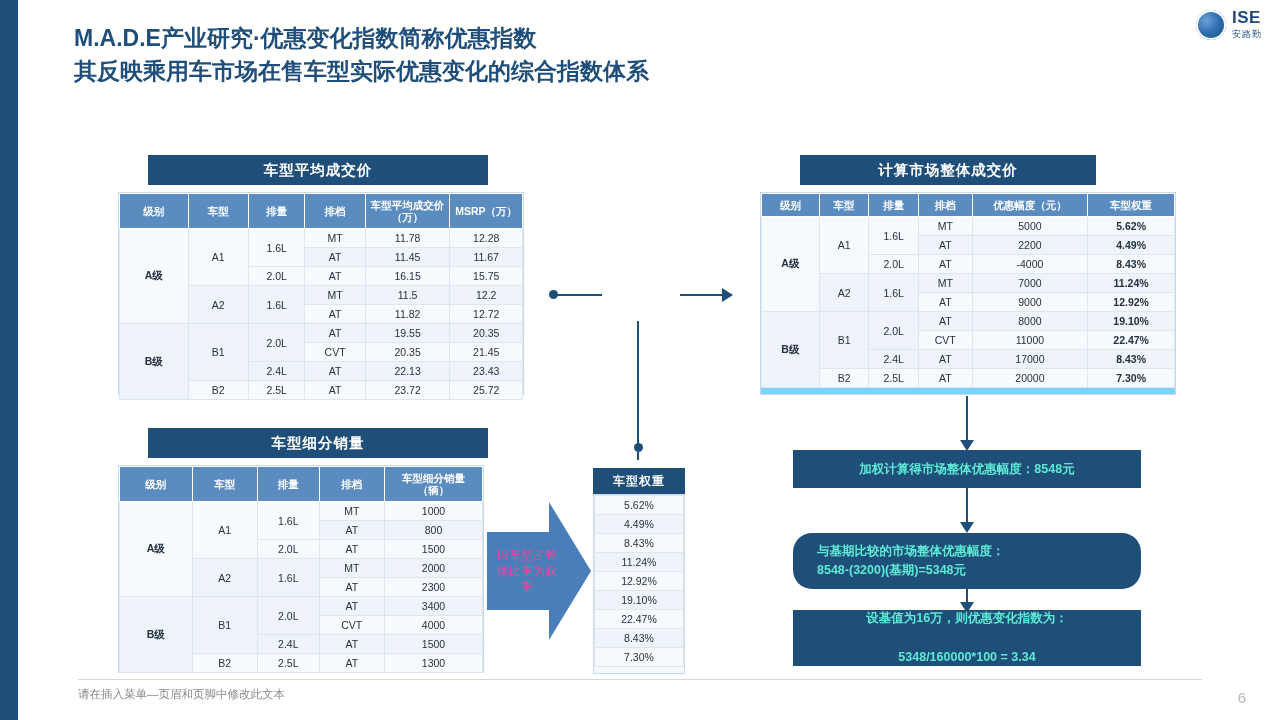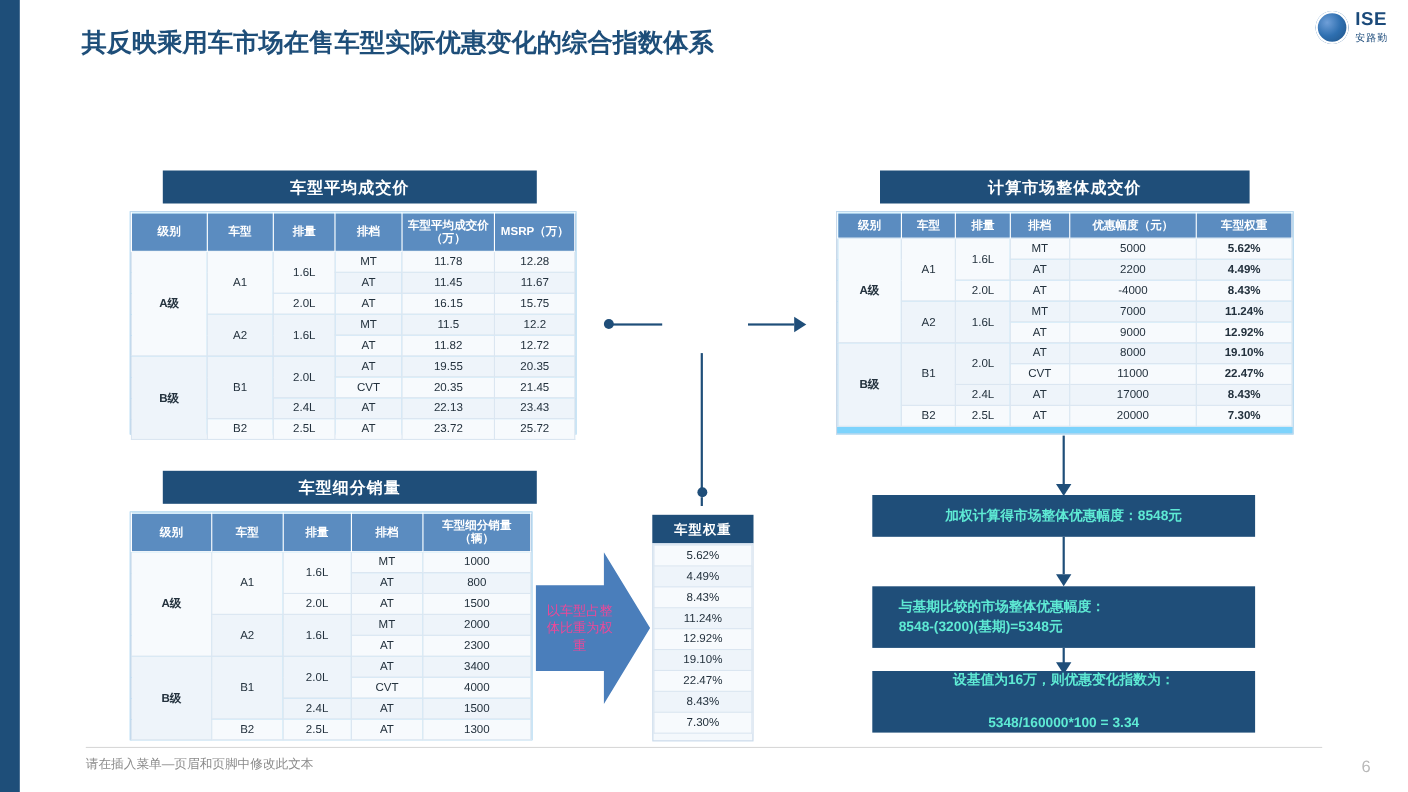--- a/index.html
+++ b/index.html
@@ -169,20 +169,21 @@
 
   <div class="logo">
     <div class="logo-mark"></div>
     <div>
       <div class="logo-text">ISE</div>
       <div class="logo-sub">安路勤</div>
     </div>
   </div>
 
   <div class="title">
+    <div>M.A.D.E产业研究·优惠变化指数简称优惠指数</div>
     <div>其反映乘用车市场在售车型实际优惠变化的综合指数体系</div>
   </div>
 
   <div class="ribbon" style="left:148px; top:155px; width:340px; height:30px;">车型平均成交价</div>
   <div class="tbl-wrap" style="left:118px; top:192px; width:406px; height:203px;">
     <table class="grid">
       <thead>
         <tr>
           <th style="width:17%">级别</th>
           <th style="width:15%">车型</th>
@@ -363,21 +364,21 @@
     </table>
   </div>
 
   <div class="bigarrow" style="left:487px; top:502px; width:104px; height:138px;">
     <svg width="104" height="138" viewBox="0 0 104 138">
       <polygon points="0,30 62,30 62,0 104,69 62,138 62,108 0,108" fill="#4a7ebb"></polygon>
     </svg>
     <div class="lbl">以车型占整体比重为权重</div>
   </div>
 
-  <div class="ribbon" style="left:800px; top:155px; width:336px; height:30px;">计算市场整体成交价</div>
+  <div class="ribbon" style="left:800px; top:155px; width:296px; height:30px;">计算市场整体成交价</div>
   <div class="tbl-wrap" style="left:760px; top:192px; width:416px; height:203px;">
     <table class="grid">
       <thead>
         <tr>
           <th style="width:14%">级别</th>
           <th style="width:12%">车型</th>
           <th style="width:12%">排量</th>
           <th style="width:13%">排档</th>
           <th style="width:28%">优惠幅度（元）</th>
           <th style="width:21%">车型权重</th>
@@ -448,21 +449,21 @@
   <div class="vline" style="left:966px; top:396px; height:44px;"></div>
   <div class="arrow-d" style="left:960px; top:440px;"></div>
 
   <div class="cbox" style="left:793px; top:450px; width:348px; height:38px;">
     <span>加权计算得市场整体优惠幅度：8548元</span>
   </div>
 
   <div class="vline" style="left:966px; top:488px; height:34px;"></div>
   <div class="arrow-d" style="left:960px; top:522px;"></div>
 
-  <div class="cbox" style="left:793px; top:533px; width:348px; height:56px; flex-direction:column; align-items:flex-start; padding-left:24px;">
+  <div class="cbox" style="left:793px; top:533px; width:348px; height:56px; flex-direction:column; align-items:flex-start; padding-left:24px;border-radius:19px;">
     <span>与基期比较的市场整体优惠幅度：</span>
     <span>8548-(3200)(基期)=5348元</span>
   </div>
 
   <div class="vline" style="left:966px; top:589px; height:14px;"></div>
   <div class="arrow-d" style="left:960px; top:602px;"></div>
 
   <div class="cbox" style="left:793px; top:610px; width:348px; height:56px; flex-direction:column;gap:20px;">
     <span>设基值为16万，则优惠变化指数为：</span>
     <span>5348/160000*100 = 3.34</span>

